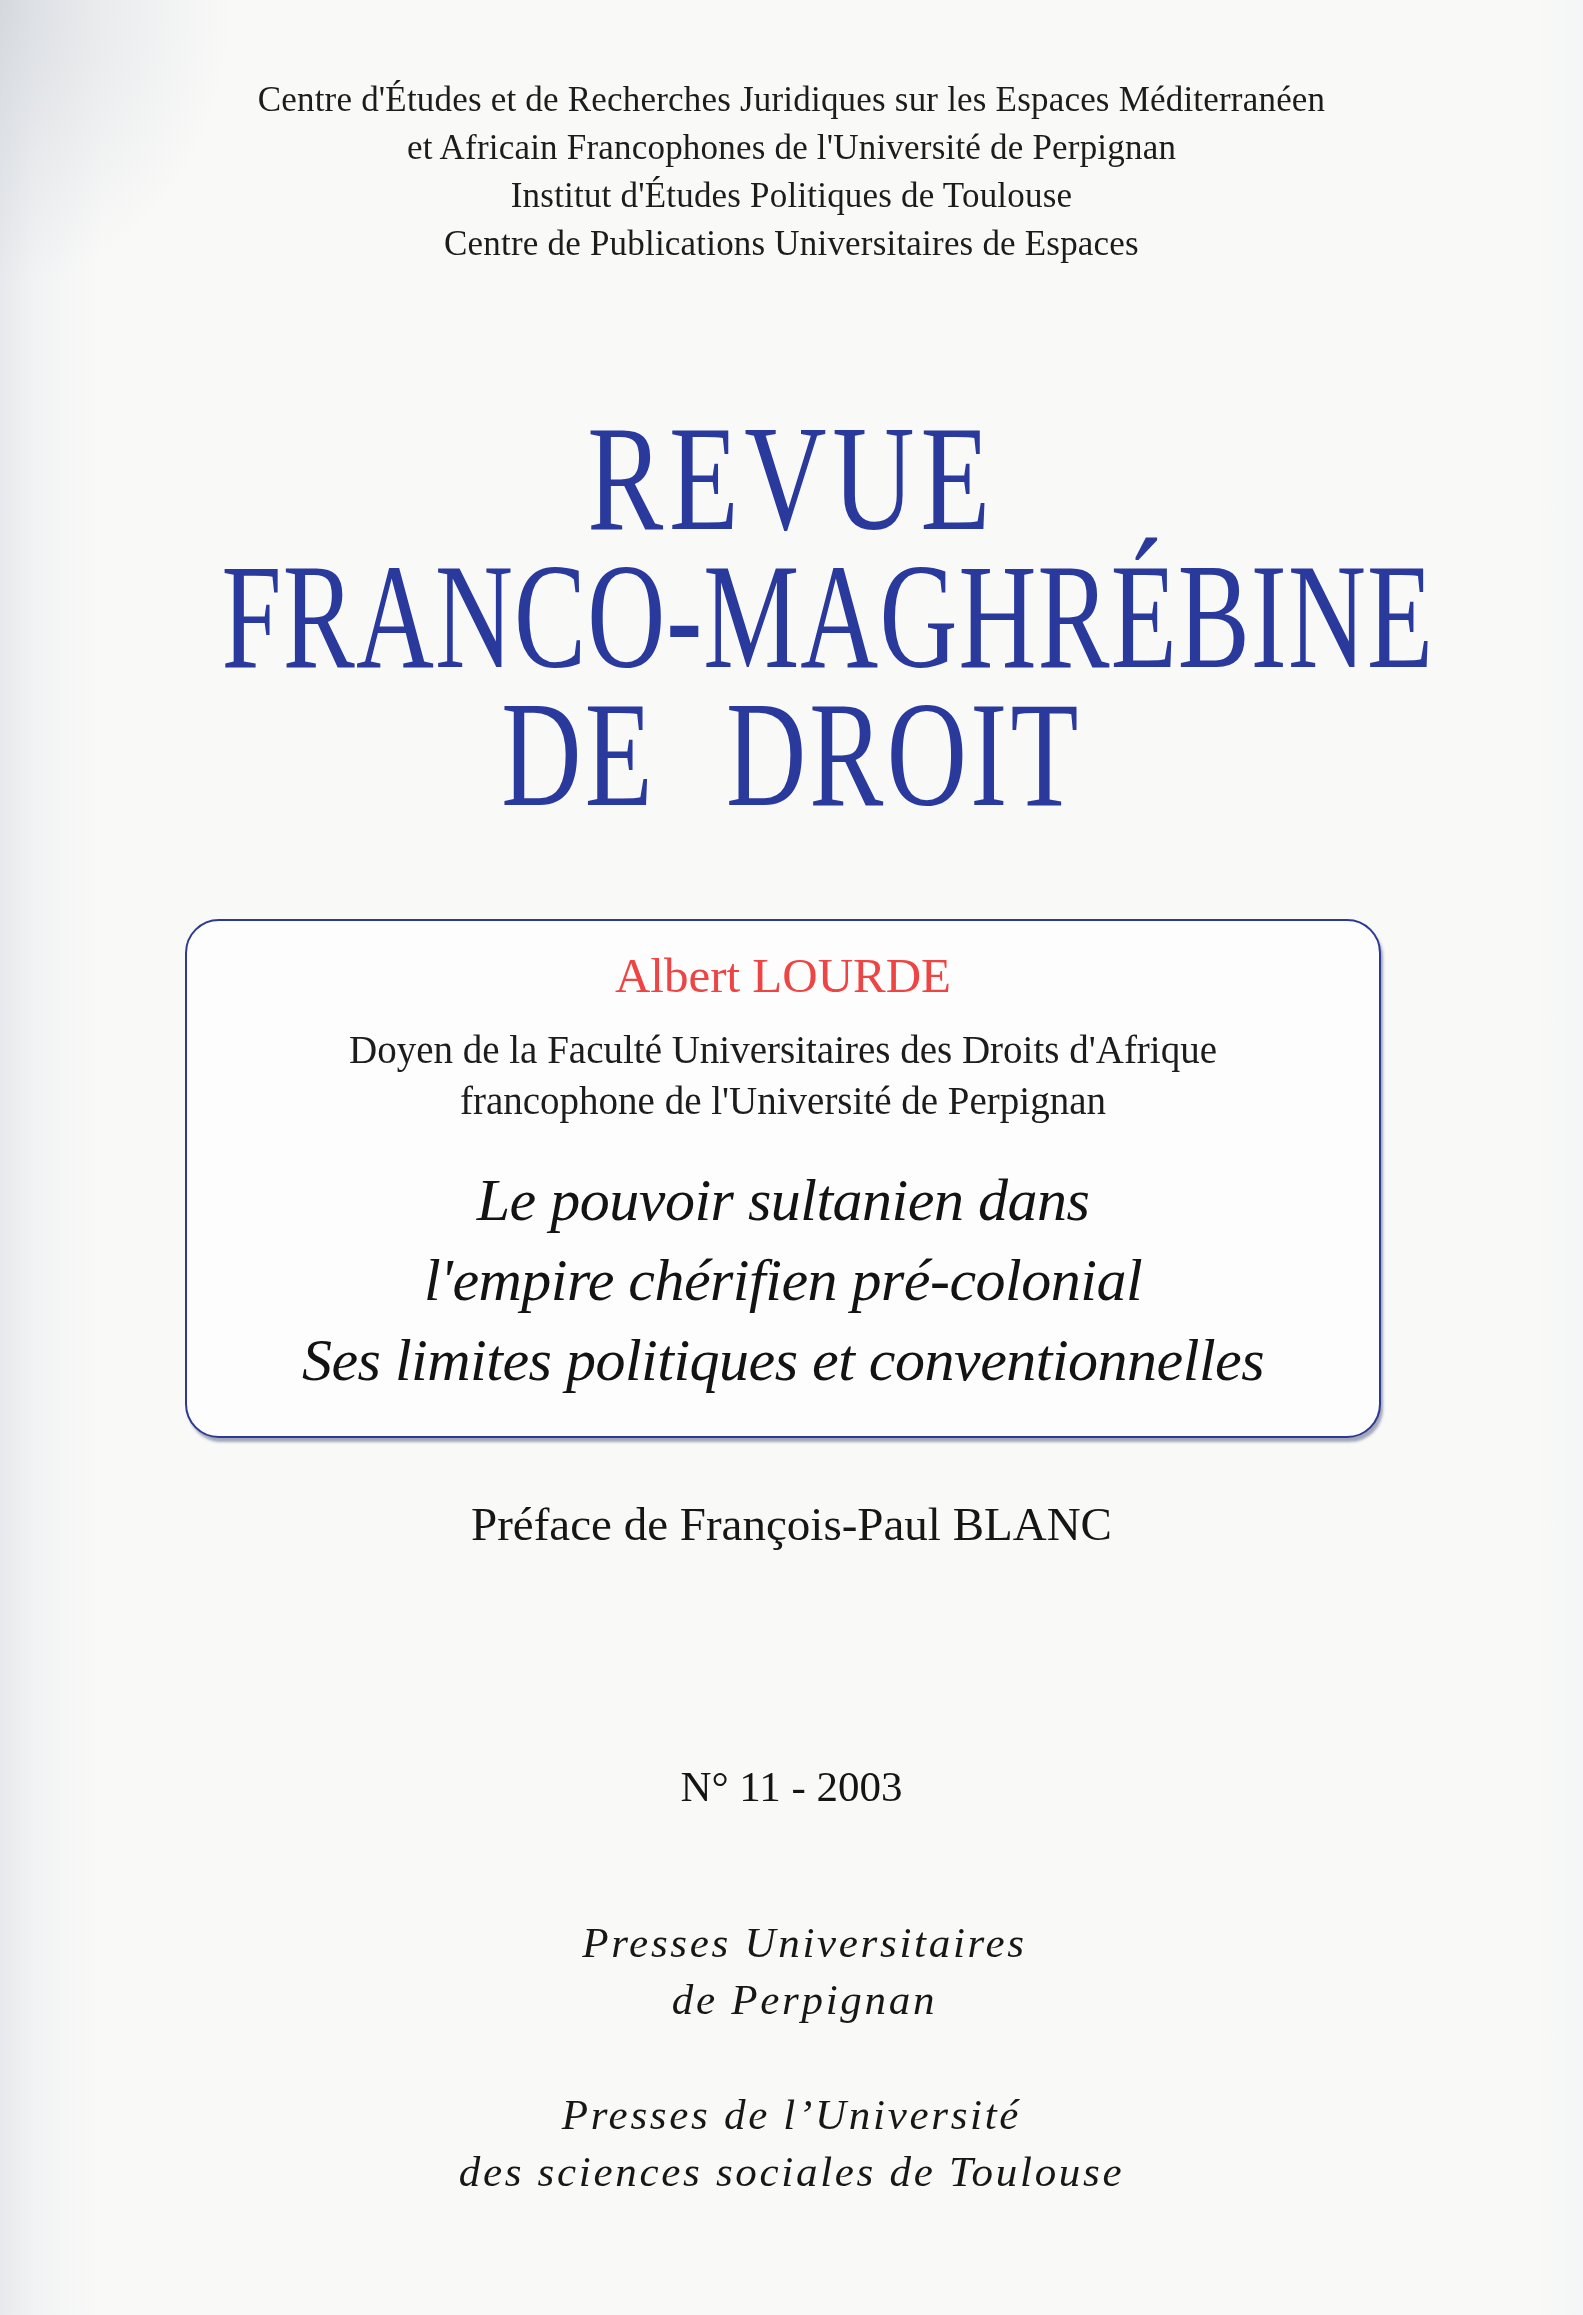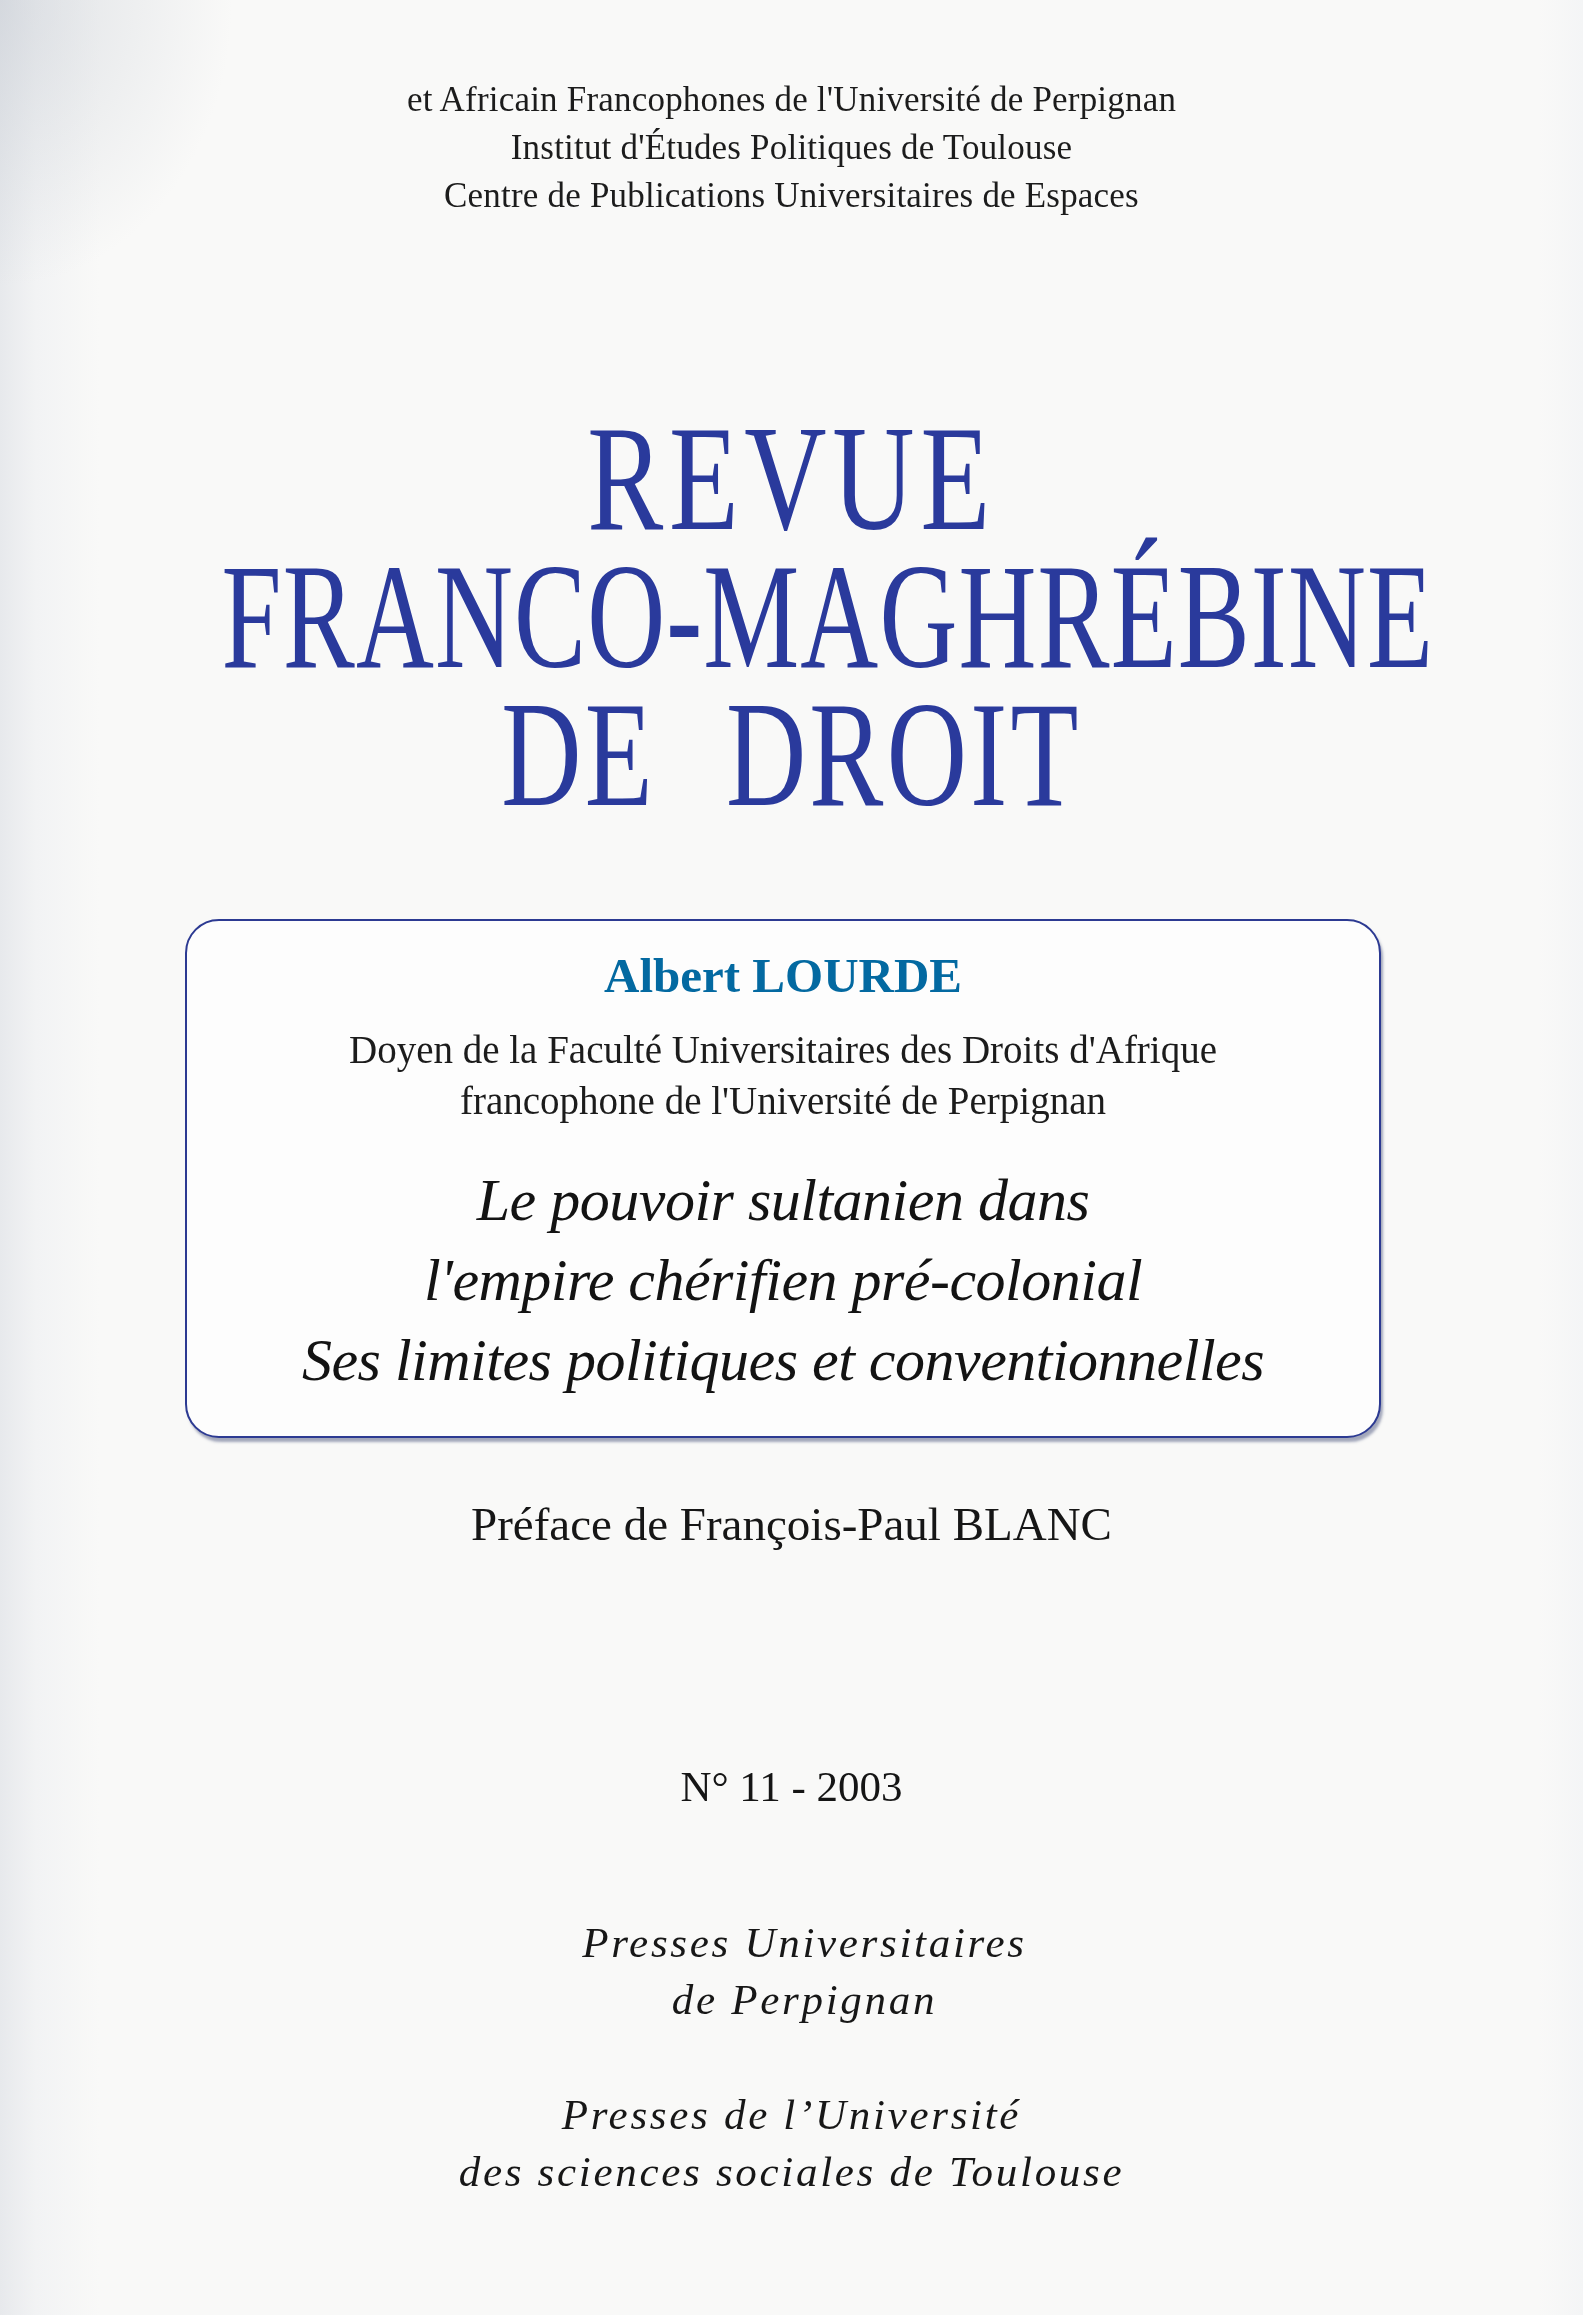--- a/index.html
+++ b/index.html
@@ -47,22 +47,22 @@
     border: 2.7px solid #2c3a92;
     border-radius: 34px;
     background: #fdfdfd;
     box-shadow: 2.7px 4.5px 2.7px -0.9px rgba(75, 85, 125, 0.5);
     box-sizing: border-box;
     text-align: center;
   }
   .author-name {
     margin-top: 27px;
     font-size: 49px; line-height: 56px;
-    font-weight: bold;
-    color: #0369a1;
+    font-weight: normal;
+    color: #ef4444;
   }
   .author-affiliation {
     margin-top: 20px;
     font-size: 39px; line-height: 51px;
     color: #1c1c1c;
   }
   .work-title {
     margin-top: 34px;
     font-style: italic;
     font-size: 60px; line-height: 80px;
@@ -92,20 +92,21 @@
   .publisher-2 { top: 2086px; }
 </style>
 </head>
 <body>
 
 <div class="page">
 
   <div class="scan-shade-topleft"></div>
 
   <div class="centered header-block">
+    <div>Centre d'Études et de Recherches Juridiques sur les Espaces Méditerranéen</div>
     <div>et Africain Francophones de l'Université de Perpignan</div>
     <div>Institut d'Études Politiques de Toulouse</div>
     <div>Centre de Publications Universitaires de Espaces</div>
   </div>
 
   <div class="centered journal-title">
     <span class="t-line t-line-1">REVUE</span>
     <span class="t-line t-line-2">FRANCO-MAGHRÉBINE</span>
     <span class="t-line t-line-3">DE DROIT</span>
   </div>

